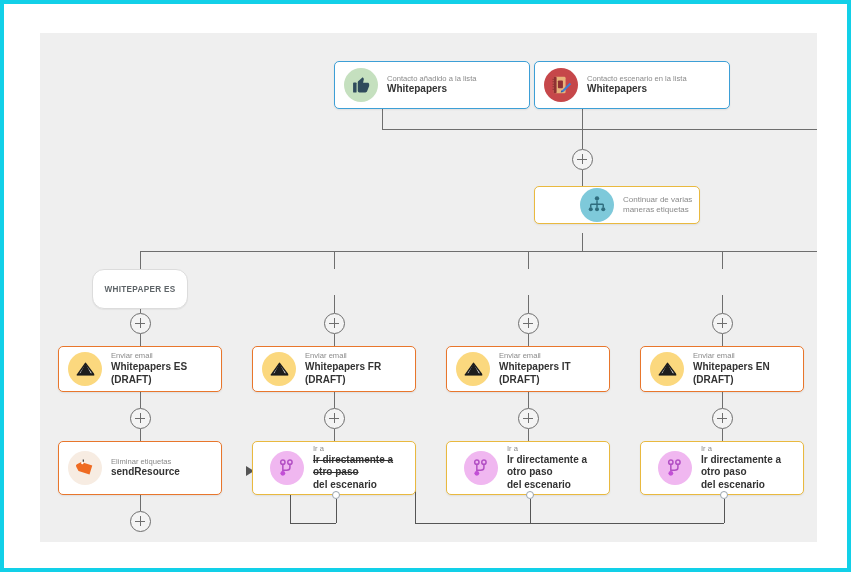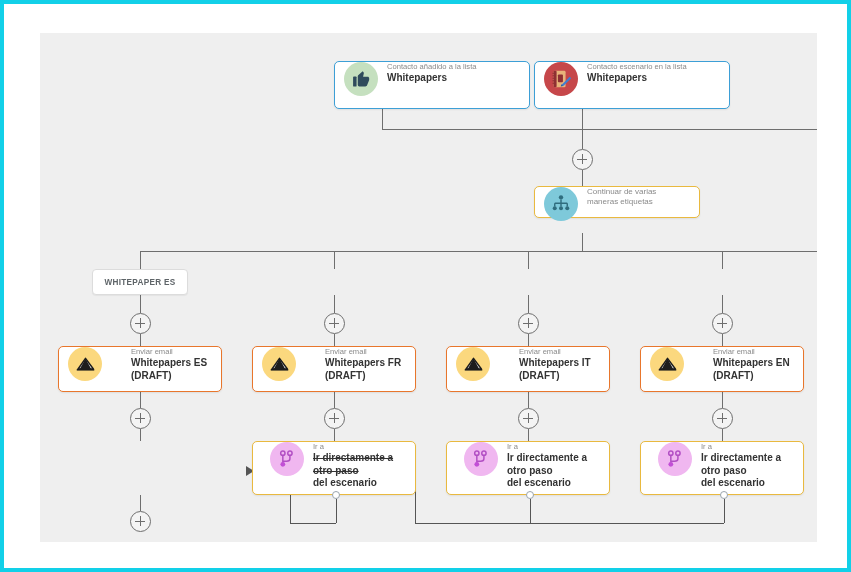--- a/index.html
+++ b/index.html
@@ -44,27 +44,27 @@
   
   .dot{
     position:absolute;width:8px;height:8px;border-radius:50%;
     background:#fff;border:1.4px solid #9aa4ad;box-sizing:border-box;
   }
 
   
   .node{
     position:absolute;box-sizing:border-box;
     background:#ffffff;border-radius:5px;
-    display:flex;
+    display:flex;align-items:center;
     box-shadow:0 1px 2px rgba(0,0,0,.07);
     cursor:pointer;
   }
   .node.trigger{border:1.6px solid #3d9fd6;}
   .node.split{border:1.6px solid #e9b93f;}
-  .node.email{border:1.6px solid #e8762c;gap:20px;}
+  .node.email{border:1.6px solid #e8762c;}
   .node.tag{border:1.6px solid #e8762c;}
   .node.goto{border:1.6px solid #e9b93f;padding-left:8px;}
 
   .ico{
     flex:0 0 auto;width:34px;height:34px;border-radius:50%;
     margin-left:9px;margin-right:9px;
     display:flex;align-items:center;justify-content:center;
   }
   .ico.green{background:#c5e0bf;}
   .ico.red{background:#c6474a;}
@@ -74,22 +74,22 @@
   .ico.pink{background:#f0b7f0;}
 
   .txt{line-height:1.28;padding-right:6px;}
   .sub{font-size:7.6px;color:#8a8a8a;}
   .ttl{font-size:10px;color:#333;font-weight:bold;}
   .ttl.strike{text-decoration:line-through;}
 
   
   .branch{
     position:absolute;box-sizing:border-box;
-    background:#ffffff;border:1px solid #dcdcdc;border-radius:4px;
-    height:26px;display:flex;align-items:center;justify-content:center;
+    background:#ffffff;border:1px solid #dcdcdc;border-radius:12px;
+    height:40px;display:flex;align-items:center;justify-content:center;
     font-size:8.2px;font-weight:bold;color:#5e6468;letter-spacing:.3px;
     box-shadow:0 1px 1px rgba(0,0,0,.05);cursor:pointer;
   }
 
   
   .arrow{
     position:absolute;width:0;height:0;
     border-top:5px solid transparent;border-bottom:5px solid transparent;
     border-right:8px solid #555;
   }
@@ -190,21 +190,21 @@
           <path d="M21.5 9.6l1.6 1.6-8.2 8.2-2.4.8.8-2.4z" fill="#3f7fd1"></path>
           <path d="M12.5 17.8l-.8 2.4 2.4-.8z" fill="#2b5ea3"></path>
         </svg>
       </div>
       <div class="txt">
         <div class="sub" style="max-width:105px;">Contacto escenario en la lista</div>
         <div class="ttl">Whitepapers</div>
       </div>
     </div>
 
-    <div class="node split" style="left:494px;top:153px;width:166px;height:32px;">
+    <div class="node split" style="left:494px;top:153px;width:166px;height:38px;padding-left:36px;">
       <div class="ico teal">
         <svg width="20" height="20" viewBox="0 0 24 24" aria-hidden="true">
           <circle cx="12" cy="4" r="2.6" fill="#2f6d7e"></circle>
           <path d="M12 6.6v4.2M4.5 11h15M4.5 11v4M12 11v4M19.5 11v4" stroke="#2f6d7e" stroke-width="1.7" fill="none"></path>
           <circle cx="4.5" cy="17" r="2.4" fill="#2f6d7e"></circle>
           <circle cx="12" cy="17" r="2.4" fill="#2f6d7e"></circle>
           <circle cx="19.5" cy="17" r="2.4" fill="#2f6d7e"></circle>
         </svg>
       </div>
       <div class="txt">
@@ -266,20 +266,33 @@
           <path d="M3.5 17.2L12 5l9 12.2z" fill="#fff" stroke="#1d1d1d" stroke-width="1.7" stroke-linejoin="round"></path>
           <path d="M12 5L5.5 17.2h13z" fill="#1d1d1d"></path>
         </svg>
       </div>
       <div class="txt">
         <div class="sub">Enviar email</div>
         <div class="ttl">Whitepapers EN (DRAFT)</div>
       </div>
     </div>
 
+    <div class="node tag" style="left:18px;top:408px;width:164px;height:54px;">
+      <div class="ico cream">
+        <svg width="21" height="21" viewBox="0 0 24 24" aria-hidden="true">
+          <path d="M11.2 3.2l9.3 9.3-7.6 7.6-9.3-9.3V5.2a2 2 0 012-2z" transform="rotate(-28 12 12)" fill="#ef6b22"></path>
+          <circle cx="8.4" cy="5.6" r="1.4" fill="#fff"></circle>
+          <path d="M9.5 4.2V1.6" stroke="#3b3b3b" stroke-width="1.4"></path>
+        </svg>
+      </div>
+      <div class="txt">
+        <div class="sub">Eliminar etiquetas</div>
+        <div class="ttl">sendResource</div>
+      </div>
+    </div>
 
     <div class="node goto" style="left:212px;top:408px;width:164px;height:54px;">
       <div class="ico pink">
         <svg width="20" height="20" viewBox="0 0 24 24" aria-hidden="true">
           <circle cx="7" cy="5" r="2.6" fill="none" stroke="#b24fc4" stroke-width="1.8"></circle>
           <circle cx="15.5" cy="5" r="2.6" fill="none" stroke="#b24fc4" stroke-width="1.8"></circle>
           <path d="M7 7.6v9M15.5 7.6v4.2c0 2.2-2 3-4 3H7" stroke="#b24fc4" stroke-width="1.8" fill="none"></path>
           <circle cx="7" cy="18.4" r="2.9" fill="#c24fd6"></circle>
         </svg>
       </div>

